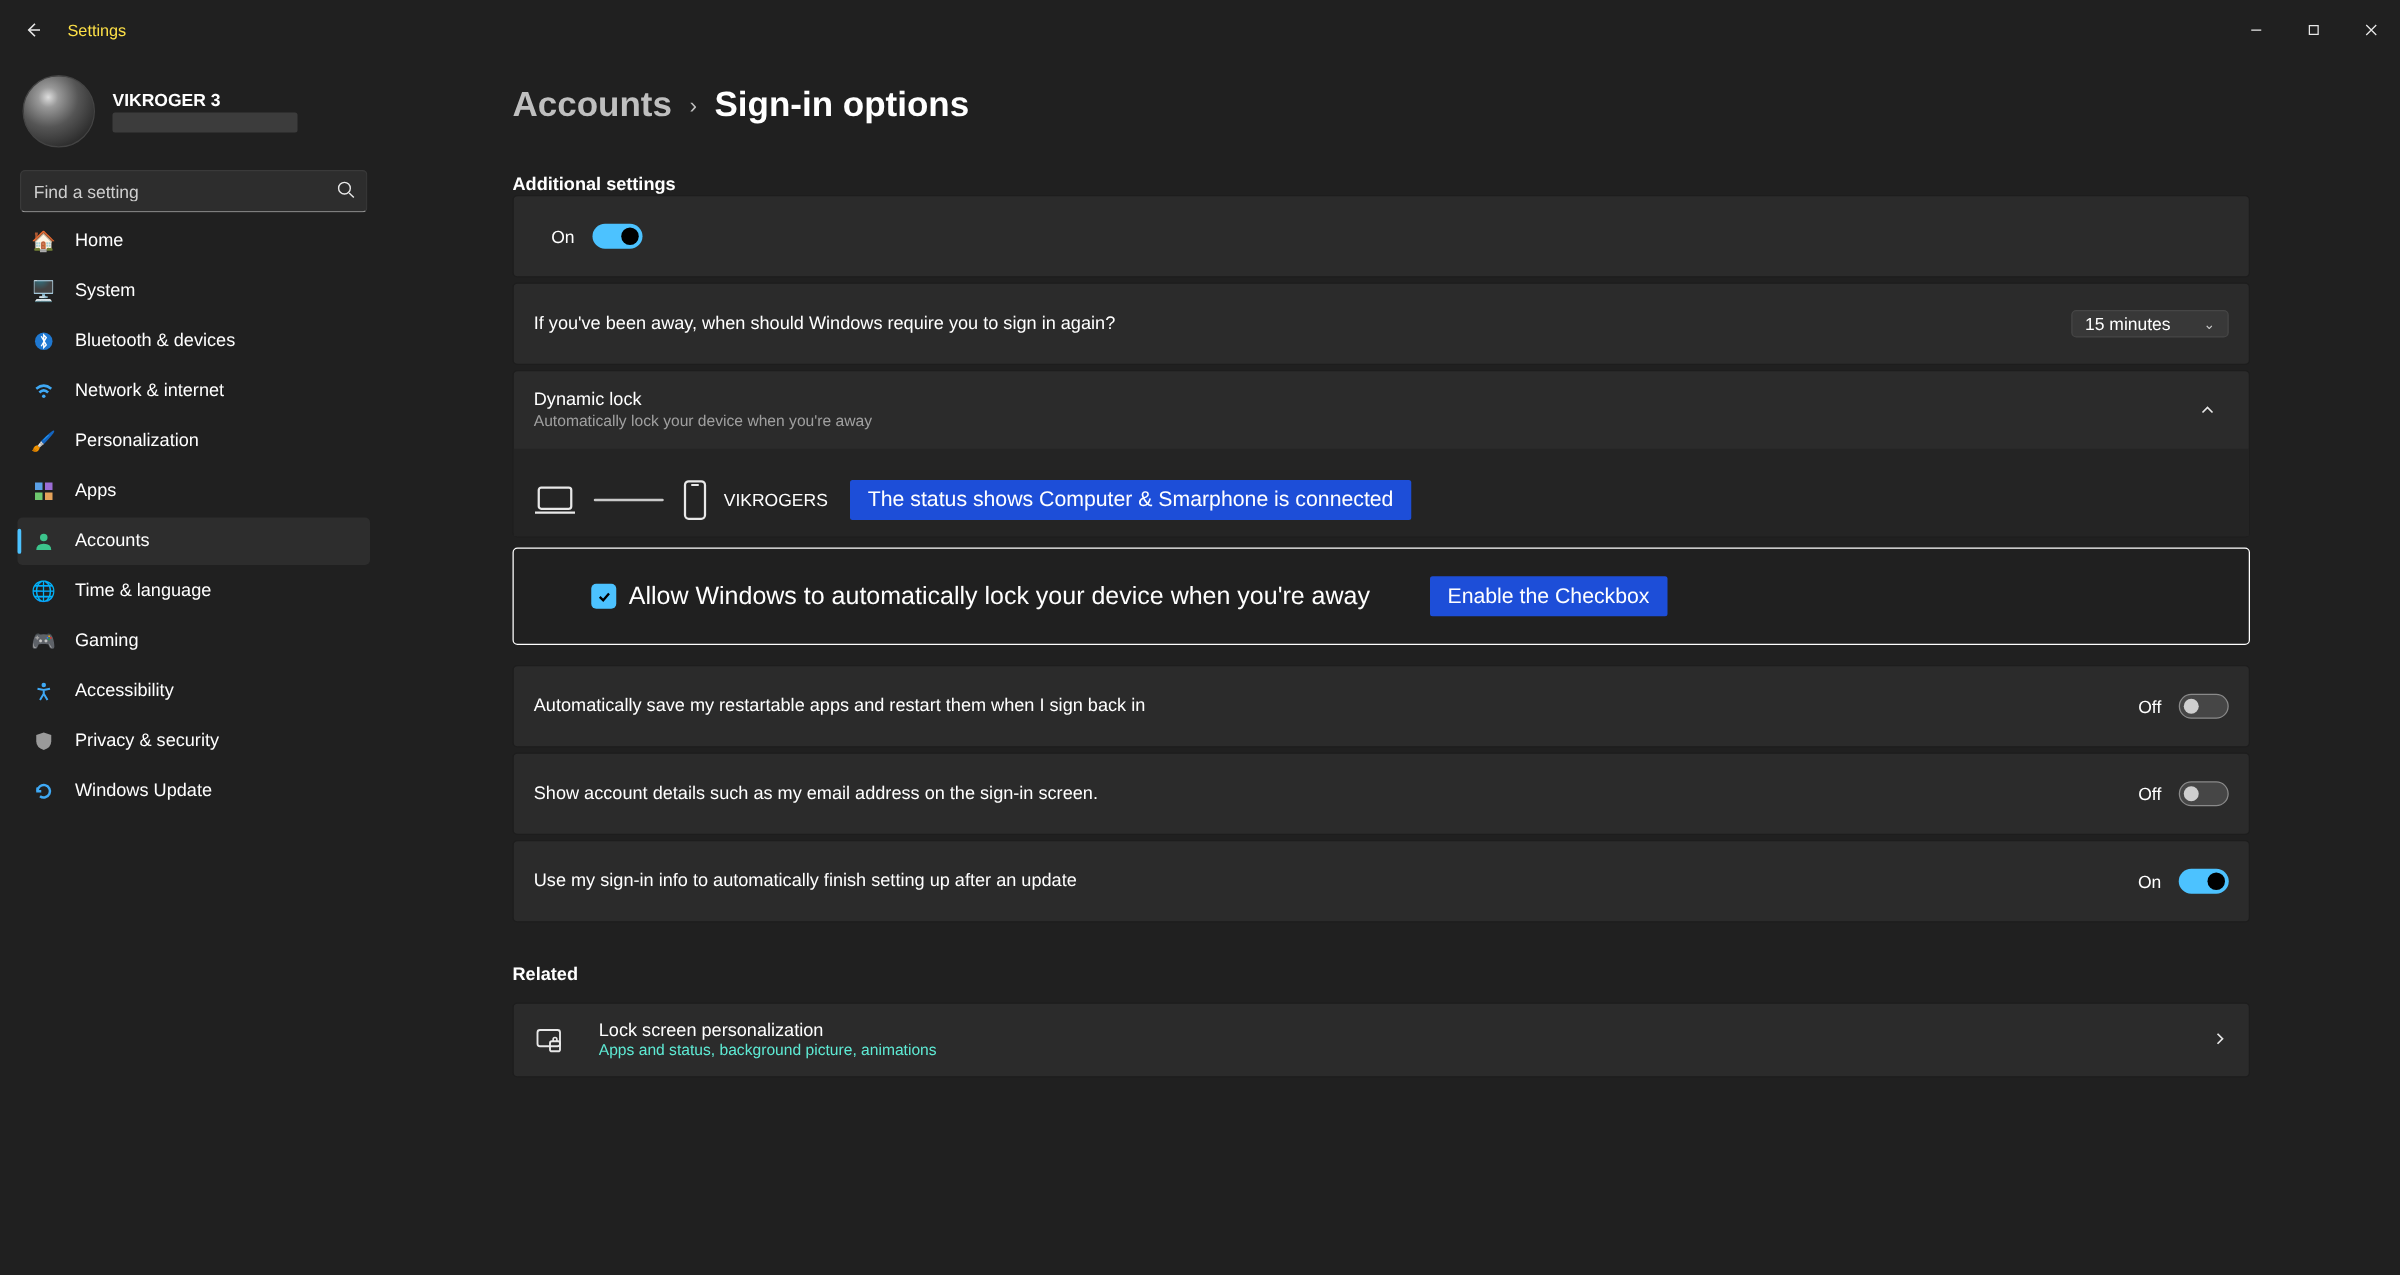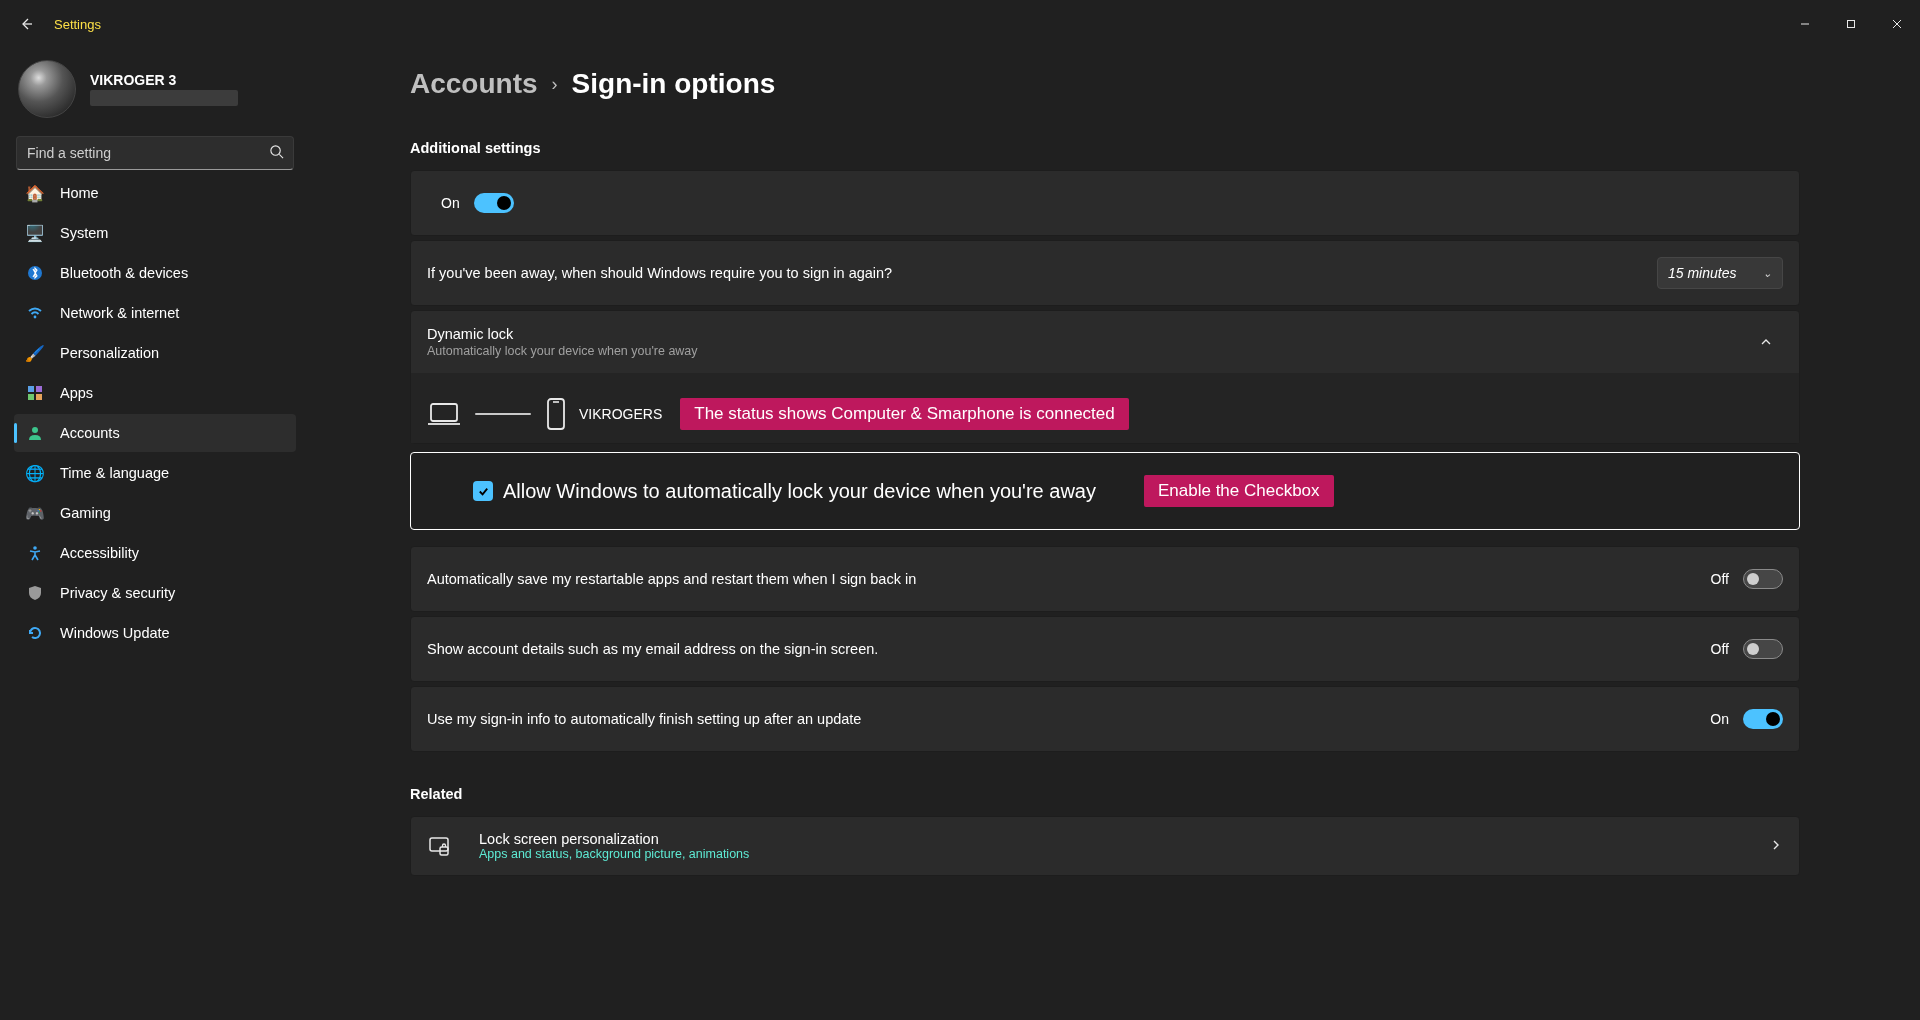--- a/index.html
+++ b/index.html
@@ -33,51 +33,51 @@
   .nav-item.active::before { content:""; position:absolute; left:0; top:9px; bottom:9px; width:3px; background:#4cc2ff; border-radius:2px; }
   .nav-icon { width:18px; height:18px; display:flex; align-items:center; justify-content:center; font-size:16px; }
 
   
   .main { flex:1; padding:20px 120px 0 100px; overflow-y:auto; }
   .breadcrumb { display:flex; align-items:center; gap:14px; margin-bottom:40px; }
   .bc-item { font-size:28px; font-weight:600; color:#bfbfbf; cursor:pointer; }
   .bc-sep  { color:#bfbfbf; font-size:18px; }
   .bc-current { font-size:28px; font-weight:600; color:#fff; }
 
-  .section-header { font-size:14.5px; font-weight:600; margin-bottom:14px; }
+  .section-header { font-size:14.5px; font-weight:600; }
 
   .card { background:#2b2b2b; border:1px solid #1d1d1d; border-radius:4px; margin-bottom:4px; display:flex; align-items:center; justify-content:space-between; padding:0 16px; min-height:66px; }
   .card-text { font-size:14.5px; color:#fff; }
   .card-sub  { font-size:12.5px; color:#a0a0a0; margin-top:2px; }
 
   .right-group { display:flex; align-items:center; gap:14px;margin-left:14px; }
   .state-label { font-size:14px; }
 
   
   .toggle { width:40px; height:20px; border-radius:10px; position:relative; cursor:pointer; }
   .toggle.on  { background:#4cc2ff; }
   .toggle.off { background:#464646; border:1px solid #8a8a8a; }
   .toggle .knob { position:absolute; top:3px; width:14px; height:14px; border-radius:50%; }
   .toggle.on  .knob { right:3px; background:#000; }
   .toggle.off .knob { left:3px;  background:#cfcfcf; width:12px; height:12px; top:3px; }
 
   
-  .dropdown { background:#383838; border:1px solid #464646; border-radius:4px; height:32px; min-width:126px; display:flex; align-items:center; justify-content:space-between; padding:0 10px; gap:4px; cursor:pointer; font-size:14px;font-style:italic; }
+  .dropdown { background:#383838; border:1px solid #464646; border-radius:4px; height:22px; min-width:126px; display:flex; align-items:center; justify-content:space-between; padding:0 10px; gap:4px; cursor:pointer; font-size:14px; }
   .chev { font-size:11px; color:#cfcfcf; }
 
   
   .dyn-wrap { background:#2b2b2b; border:1px solid #1d1d1d; border-radius:4px; margin-bottom:4px; }
   .dyn-head { display:flex; align-items:center; justify-content:space-between; padding:14px 16px; cursor:pointer; }
   .dyn-body-top { display:flex; align-items:center; gap:18px; padding:24px 16px 12px 16px; background:#242424; }
   .device-row { display:flex; align-items:center; gap:12px; }
   .dev-icon { display:flex; align-items:center; justify-content:center; }
   .dev-line { width:56px; height:2px; background:#c9c9c9; border-radius:1px; margin:0 2px; }
   .paired-name { font-size:14px; }
 
-  .callout { background:#be185d; color:#fff; padding:6px 14px; font-size:17px; border-radius:2px; }
+  .callout { background:#1d4ed8; color:#fff; padding:6px 14px; font-size:17px; border-radius:2px; }
 
   .dyn-check-outer { border:1.5px solid #fff; border-radius:4px; margin:8px 0 16px 0; padding:22px 22px; display:flex; align-items:center; }
   .chk { width:20px; height:20px; background:#4cc2ff; border-radius:4px; margin:0 10px 0 40px; display:flex; align-items:center; justify-content:center; cursor:pointer; }
   .chk svg { width:13px; height:13px; }
   .chk-label { font-size:20px; }
   .callout-right { margin-left:48px; }
 
   .expand-btn { width:34px; height:34px; display:flex; align-items:center; justify-content:center; border-radius:4px; cursor:pointer; }
 
   .related-head { font-size:14.5px; font-weight:600; margin:34px 0 14px 0; }

